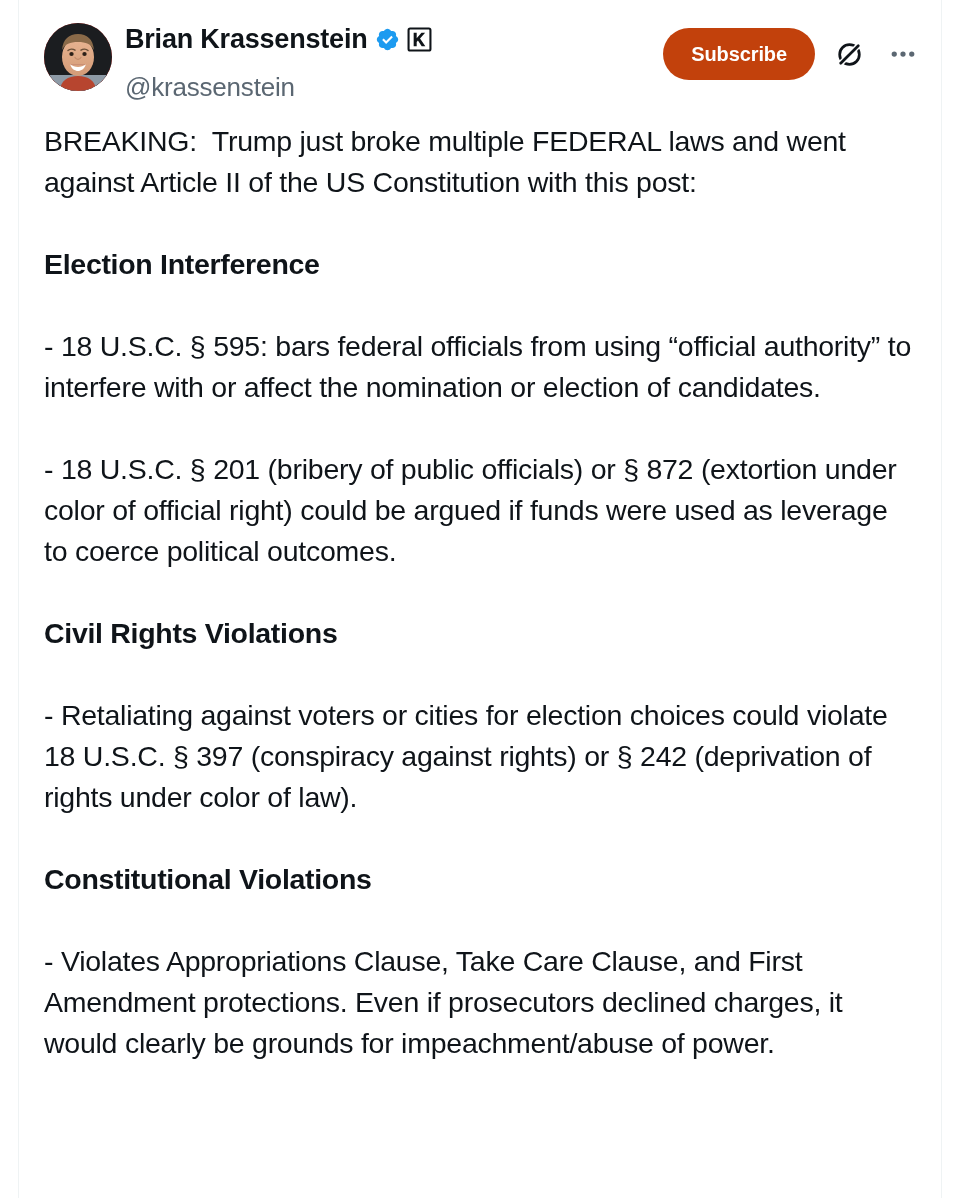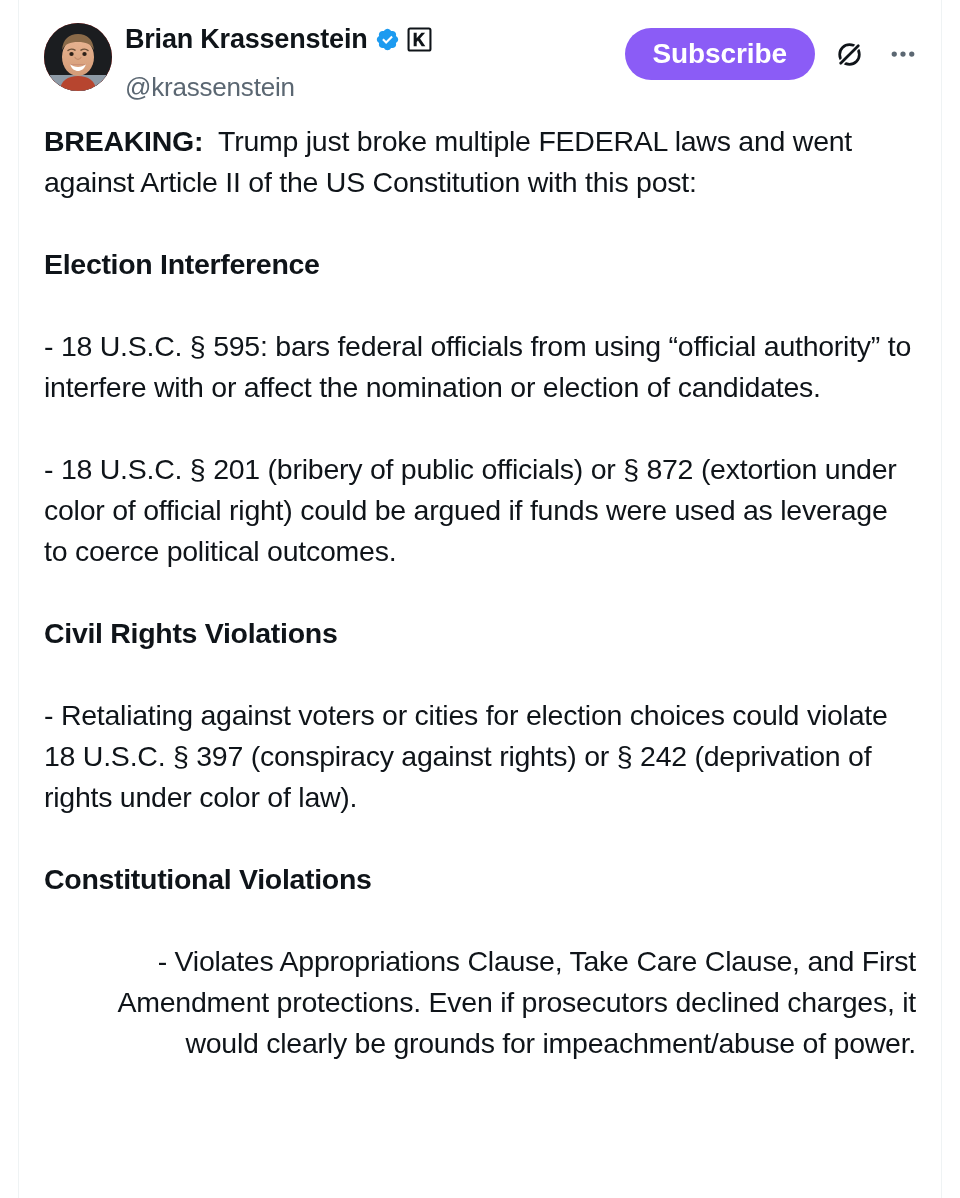--- a/index.html
+++ b/index.html
@@ -99,24 +99,24 @@
     gap: 14px;
   }
   .subscribe-button {
     display: inline-flex;
     align-items: center;
     justify-content: center;
     height: 52px;
     padding: 12px 28px;
     border: none;
     border-radius: 26px;
-    background: #8b5cf6;
+    background: #c2410c;
     color: #ffffff;
     font-family: "Liberation Sans", sans-serif;
-    font-size: 28px;
+    font-size: 20px;
     font-weight: 700;
     letter-spacing: -0.1px;
     cursor: pointer;
   }
   .icon-button {
     display: inline-flex;
     align-items: center;
     justify-content: center;
     width: 40px;
     height: 40px;
@@ -138,31 +138,31 @@
     font-size: 28.5px;
     line-height: 41px;
     letter-spacing: -0.25px;
   }
   .para {
     margin: 0;
     white-space: pre-wrap;
   }
   .para.lead { margin-bottom: 41px; }
   .para.body { margin-bottom: 41px; }
-  .para.body:last-child { margin-bottom: 0; text-align: right; }
+  .para.body:last-child { margin-bottom: 0; }
 
   .heading {
     margin: 0 0 41px 0;
     font-size: 28.5px;
     line-height: 41px;
     font-weight: 700;
     letter-spacing: -0.3px;
     color: #0f1419;
   }
-  .lead-prefix { font-weight: 700; text-align: center; }
+  .lead-prefix { font-weight: 400; text-align: center; }
 </style>
 </head>
 <body>
 
 <div class="rail rail-left"></div>
 <div class="rail rail-right"></div>
 
 <div class="card">
 
   <div class="header">

